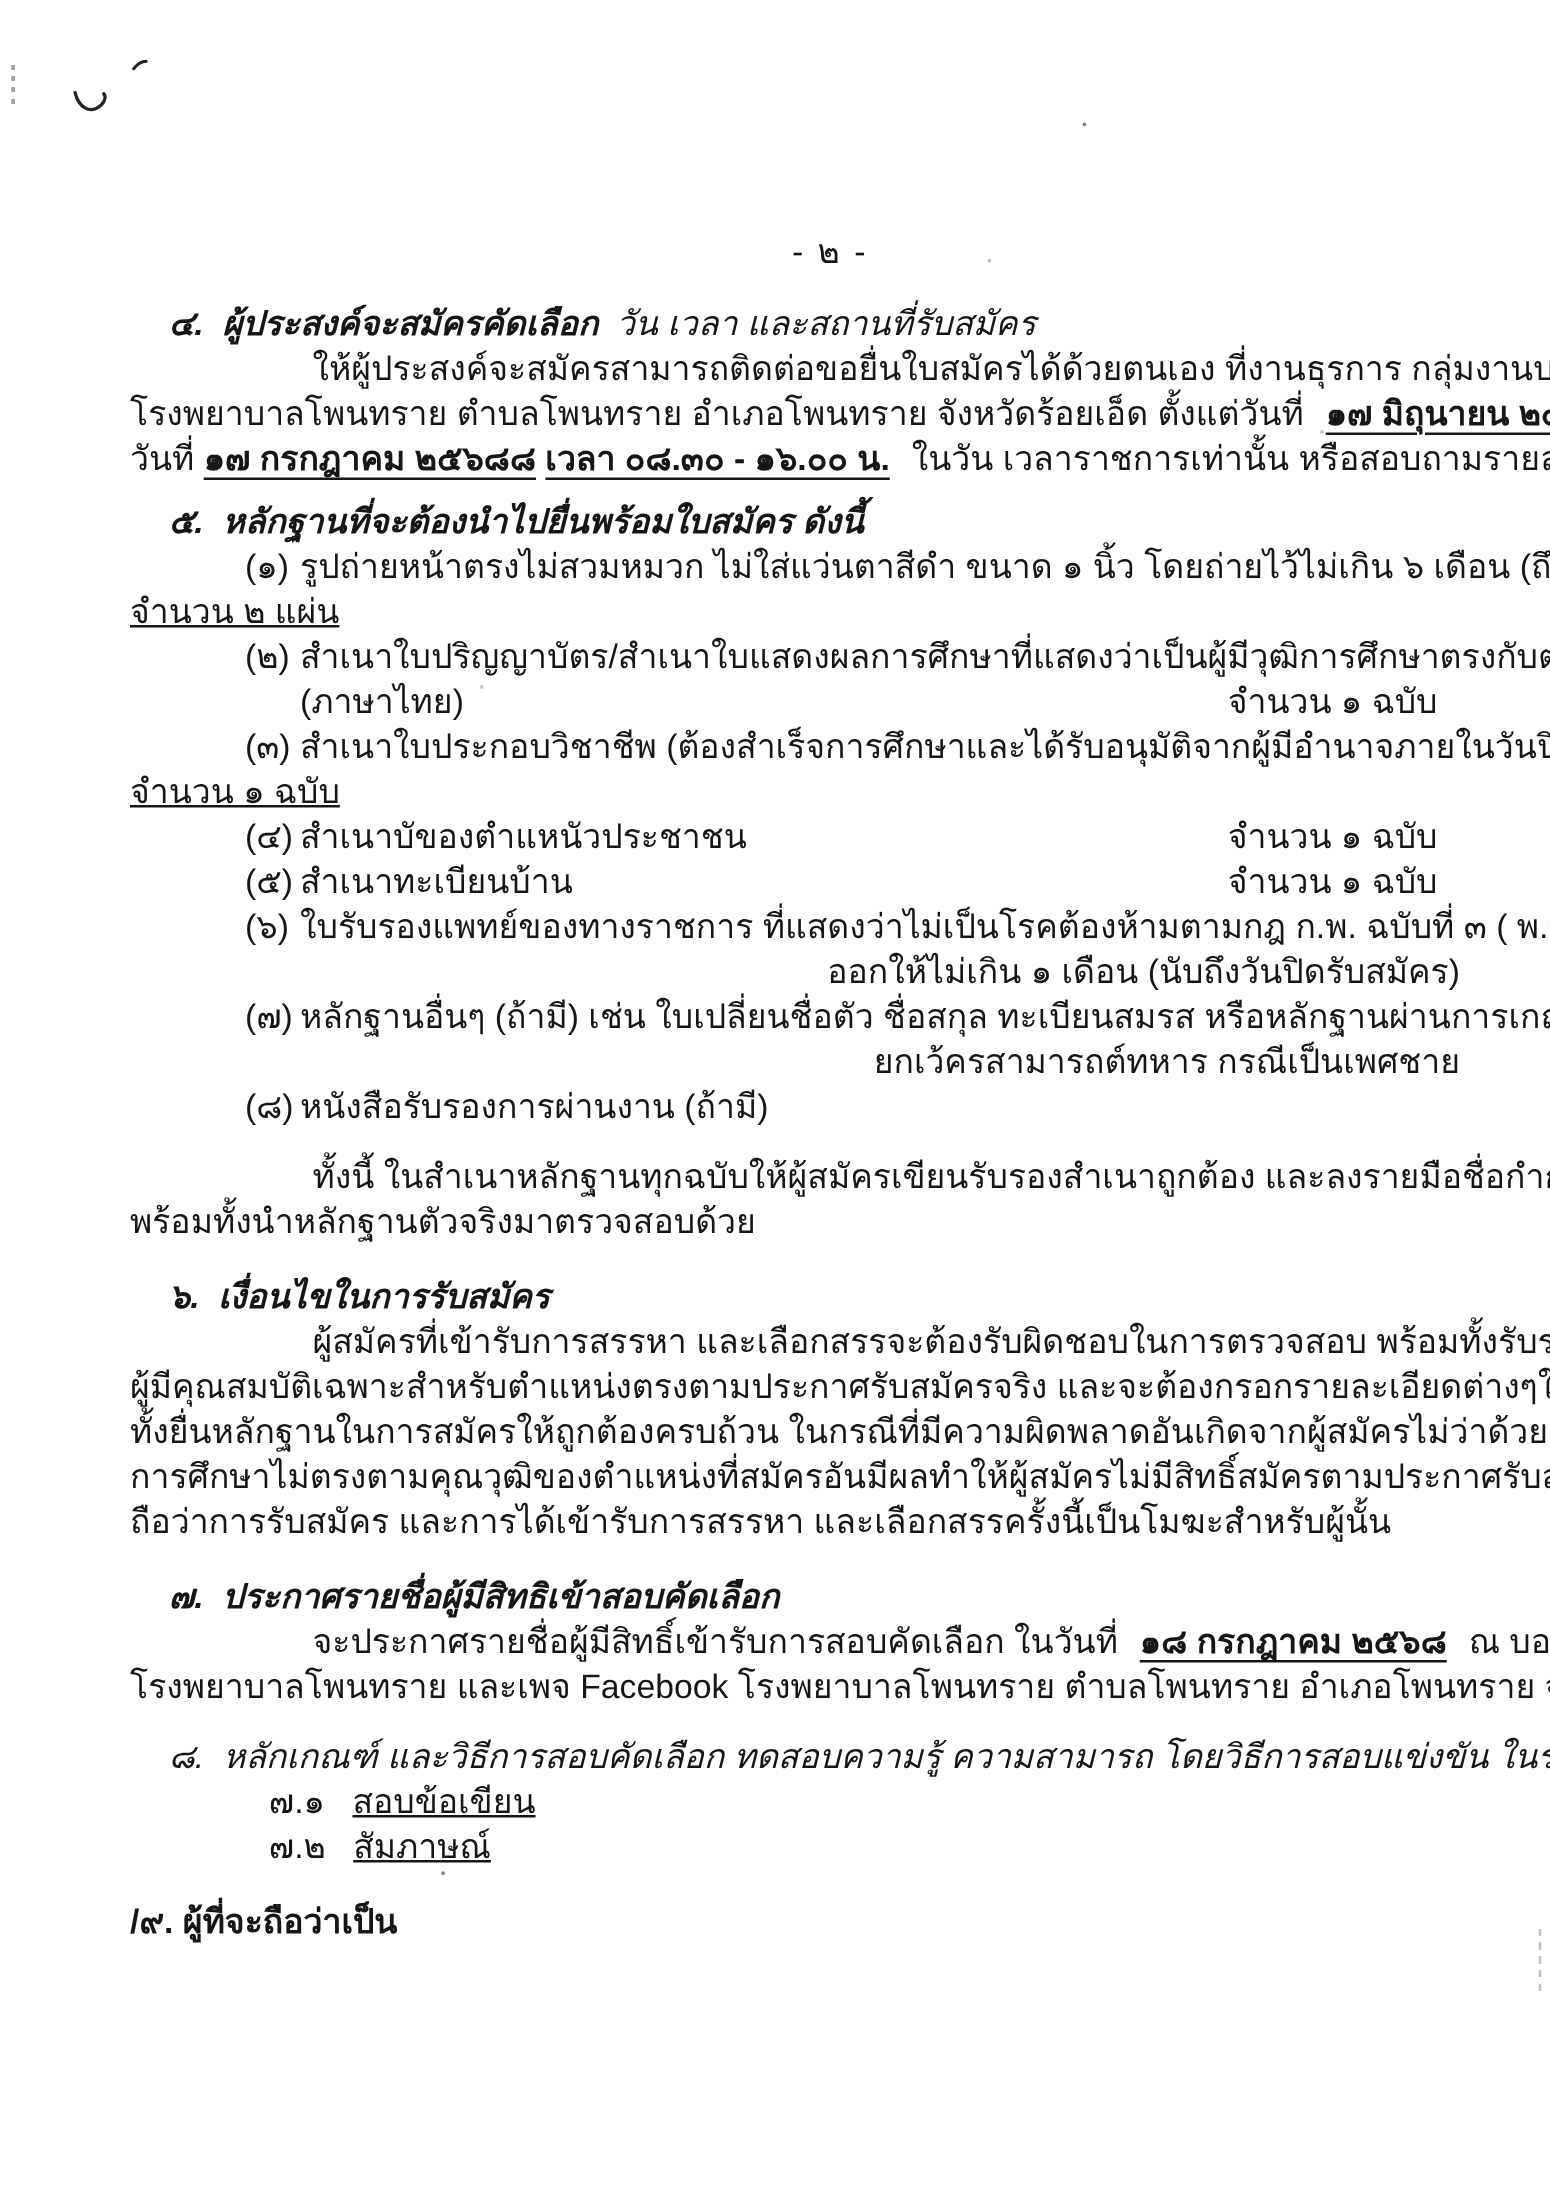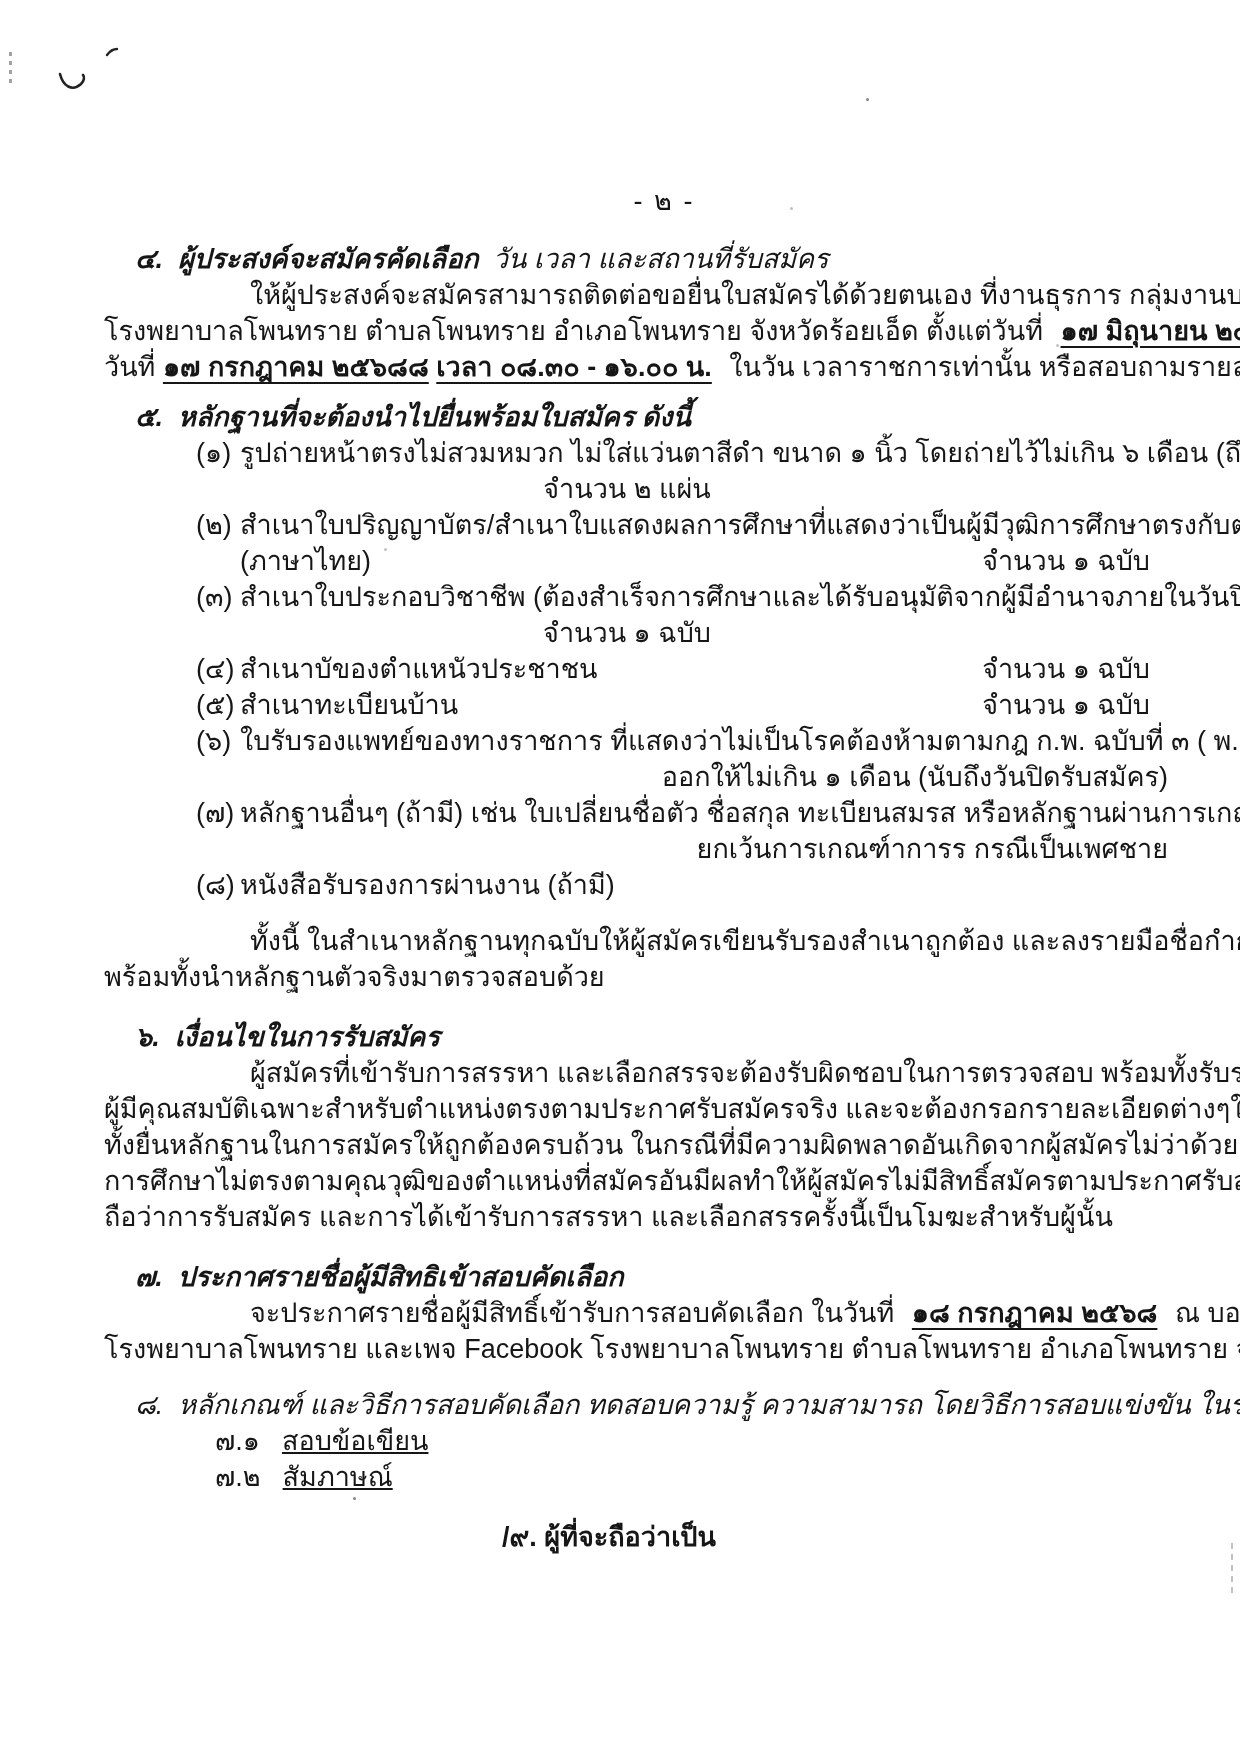--- a/index.html
+++ b/index.html
@@ -53,34 +53,35 @@
     position:absolute;
     left:92px;
   }
   .item-cont{padding-left:136px;white-space:nowrap;text-align:right;}
   .flexrow{
     display:flex;
     justify-content:space-between;
   }
   .count{margin-right:18px;white-space:nowrap;}
   .count-line{
-    text-align:center;
+    text-align:left;
     padding-right:18px;
     white-space:nowrap;
+    text-decoration:underline;
   }
   .closing{margin-top:20px;}
   .sub{
     padding-left:111px;
     white-space:nowrap;
     text-decoration:underline;
   }
   .sub-no{display:inline-block;margin-right:22px;}
   .footer-note{
     margin-top:24px;
-    text-align:center;
+    text-align:left;
     padding-right:54px;
     font-weight:bold;
     white-space:nowrap;
   }
   .mt14{margin-top:14px;}
   .mt20{margin-top:20px;}
   .mt24{margin-top:24px;}
   
   .artifact{position:absolute;pointer-events:none;}
   .speck{width:3px;height:3px;background:#333;border-radius:50%;opacity:.6;}
@@ -169,21 +170,21 @@
     <div class="item">
       <span class="ino">(๖)</span>
       <span>ใบรับรองแพทย์ของทางราชการ ที่แสดงว่าไม่เป็นโรคต้องห้ามตามกฎ ก.พ. ฉบับที่ ๓ ( พ.ศ. ๒๕๓๕ ) ซึ่ง</span>
     </div>
     <div class="item-cont">ออกให้ไม่เกิน ๑ เดือน (นับถึงวันปิดรับสมัคร)</div>
 
     <div class="item">
       <span class="ino">(๗)</span>
       <span>หลักฐานอื่นๆ (ถ้ามี) เช่น ใบเปลี่ยนชื่อตัว ชื่อสกุล ทะเบียนสมรส หรือหลักฐานผ่านการเกณฑ์ทหาร /</span>
     </div>
-    <div class="item-cont">ยกเว้นการเกณฑ์าการร กรณีเป็นเพศชาย</div>
+    <div class="item-cont">ยกเว้ครสามารถต์ทหาร กรณีเป็นเพศชาย</div>
 
     <div class="item">
       <span class="ino">(๘)</span>
       <span>หนังสือรับรองการผ่านงาน (ถ้ามี)</span>
     </div>
 
     <div class="line para-first closing">ทั้งนี้ ในสำเนาหลักฐานทุกฉบับให้ผู้สมัครเขียนรับรองสำเนาถูกต้อง และลงรายมือชื่อกำกับไว้ด้วยทุกแผ่น</div>
     <div class="line">พร้อมทั้งนำหลักฐานตัวจริงมาตรวจสอบด้วย</div>
 
     <div class="sec-head mt24">

